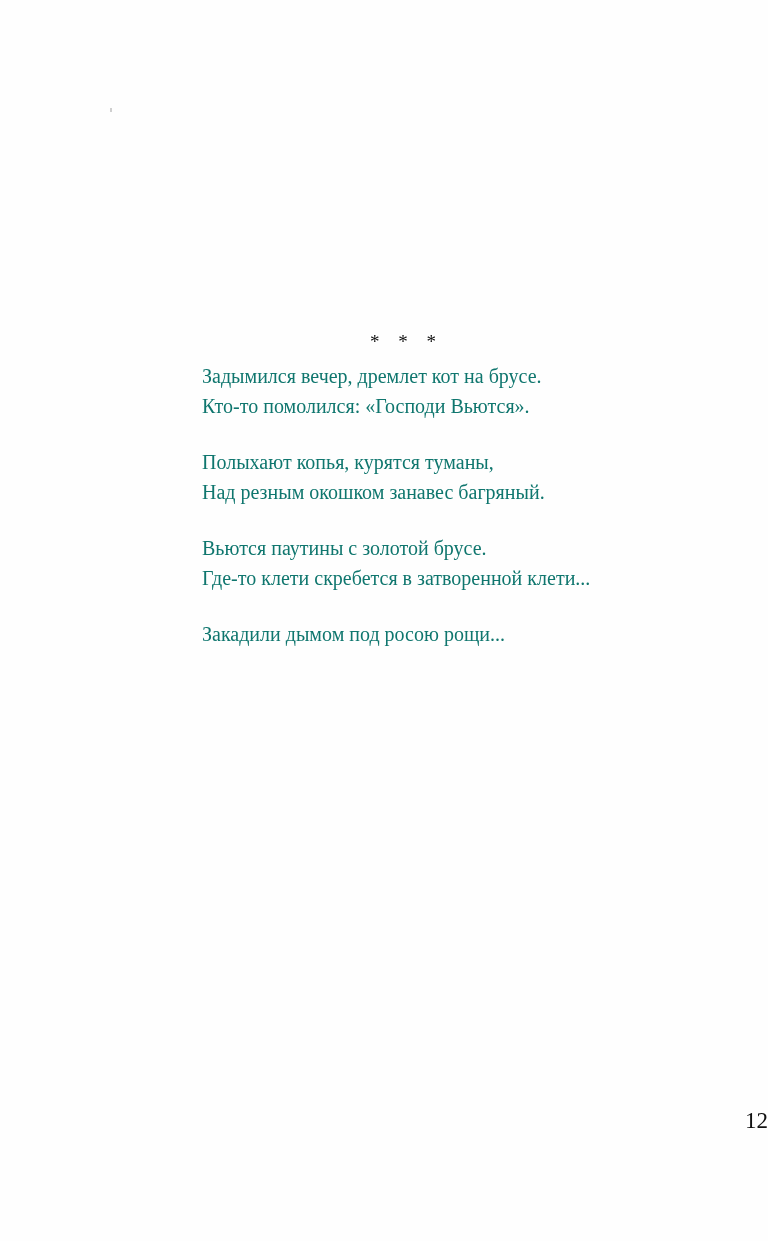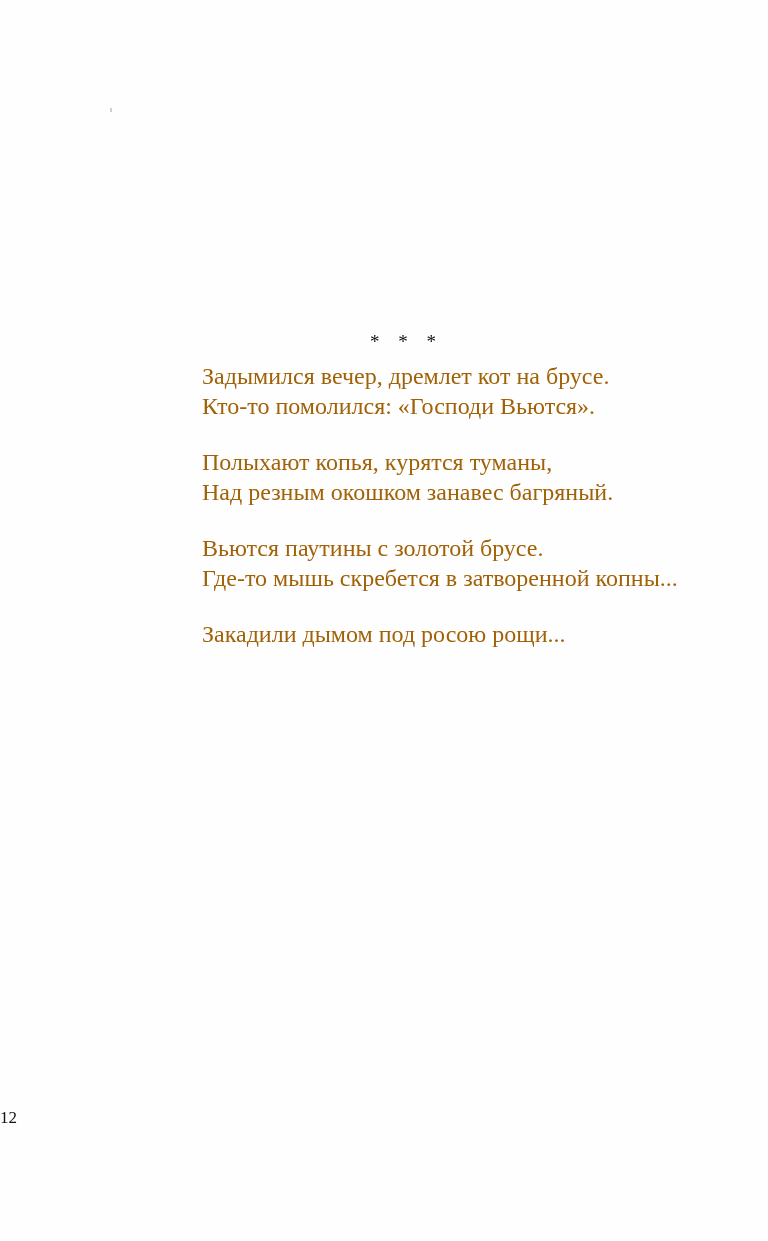--- a/index.html
+++ b/index.html
@@ -41,34 +41,34 @@
   }
 
   .stanza {
     margin: 0 0 26px 0;
   }
   .stanza:last-child {
     margin-bottom: 0;
   }
 
   .line {
-    font-size: 24px;
+    font-size: 20px;
     line-height: 30px;
     white-space: nowrap;
-    color: #a16207;
+    color: #0f766e;
     font-family: "Liberation Serif", serif;
   }
 
   .page-number {
     position: absolute;
     left: 0;
     right: 0;
     top: 1108px;
-    text-align: left;
-    font-size: 17px;
+    text-align: right;
+    font-size: 23px;
     font-family: "Liberation Serif", serif;
     color: #111111;
   }
 
   .speck {
     position: absolute;
     left: 110px;
     top: 108px;
     width: 2px;
     height: 4px;
@@ -91,21 +91,21 @@
       <div class="line">Кто-то помолился: «Господи Вьются».</div>
     </div>
 
     <div class="stanza">
       <div class="line">Полыхают копья, курятся туманы,</div>
       <div class="line">Над резным окошком занавес багряный.</div>
     </div>
 
     <div class="stanza">
       <div class="line">Вьются паутины с золотой брусе.</div>
-      <div class="line">Где-то мышь скребется в затворенной копны...</div>
+      <div class="line">Где-то клети скребется в затворенной клети...</div>
     </div>
 
 
     <div class="stanza">
       <div class="line">Закадили дымом под росою рощи...</div>
     </div>
 
   </div>
 
   <div class="page-number">12</div>

